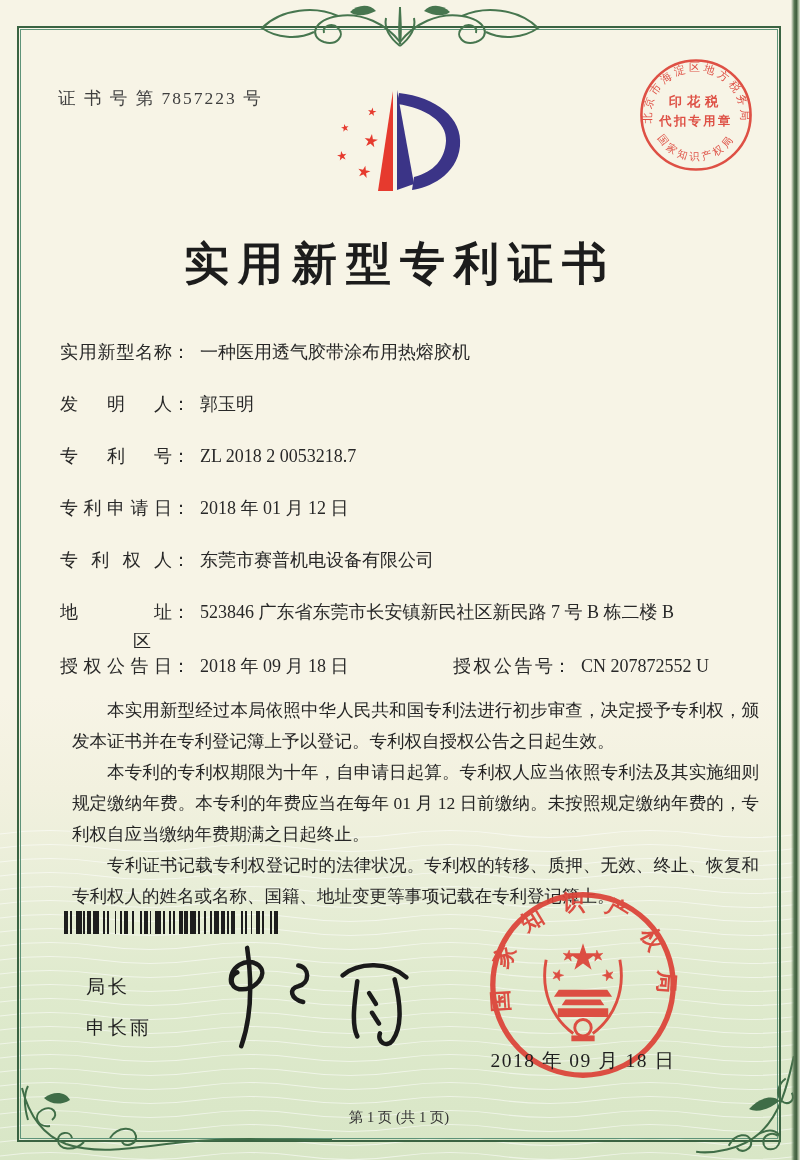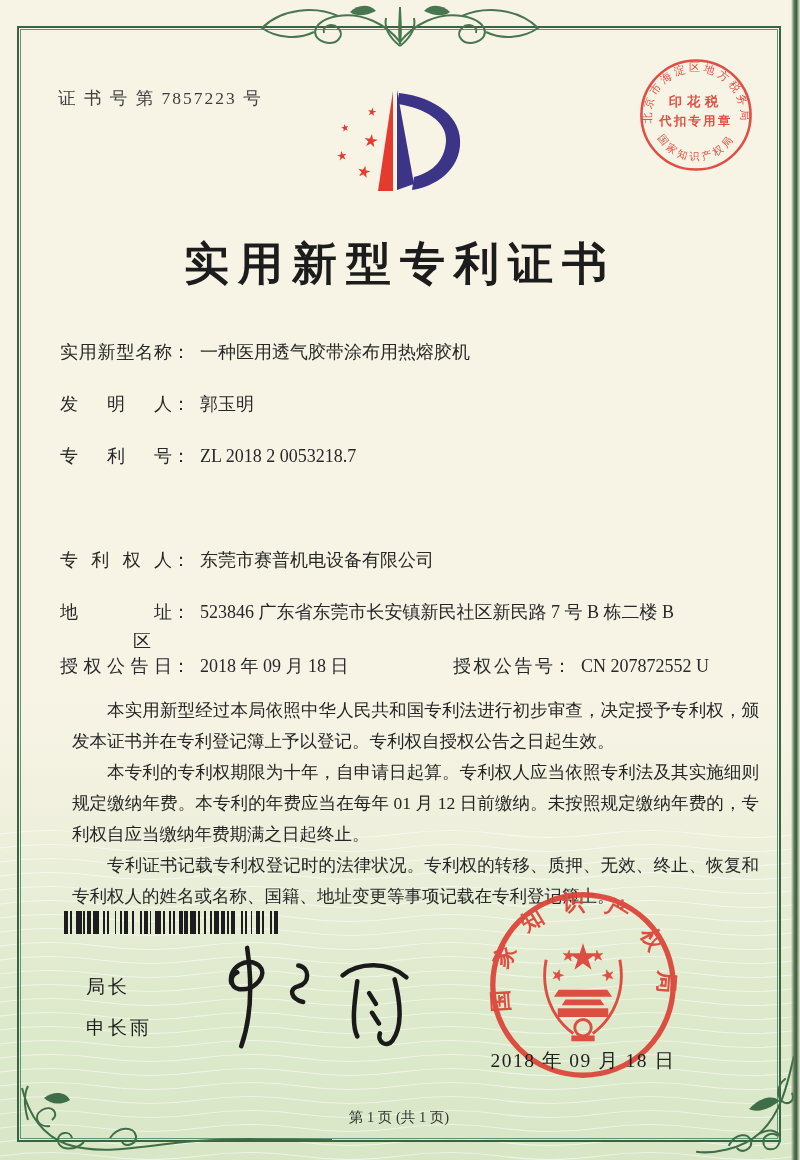--- a/index.html
+++ b/index.html
@@ -150,20 +150,23 @@
 
   <div class="abs field-row" style="top:392px">
     <span class="flabel">发明人</span><span>：</span><span class="fvalue">郭玉明</span>
   </div>
   <div class="abs field-row" style="top:340px">
     <span class="flabel">实用新型名称</span><span>：</span><span class="fvalue">一种医用透气胶带涂布用热熔胶机</span>
   </div>
   <div class="abs field-row" style="top:444px">
     <span class="flabel">专利号</span><span>：</span><span class="fvalue">ZL 2018 2 0053218.7</span>
   </div>
+  <div class="abs field-row" style="top:496px">
+    <span class="flabel">专利申请日</span><span>：</span><span class="fvalue">2018 年 01 月 12 日</span>
+  </div>
   <div class="abs field-row" style="top:548px">
     <span class="flabel">专利权人</span><span>：</span><span class="fvalue">东莞市赛普机电设备有限公司</span>
   </div>
   <div class="abs field-row" style="top:600px">
     <span class="flabel">地址</span><span>：</span><span class="fvalue">523846 广东省东莞市长安镇新民社区新民路 7 号 B 栋二楼 B</span>
   </div>
   <div class="abs field-row" style="top:629px;left:133px">
     <span>区</span>
   </div>
   <div class="abs field-row" style="top:654px">

